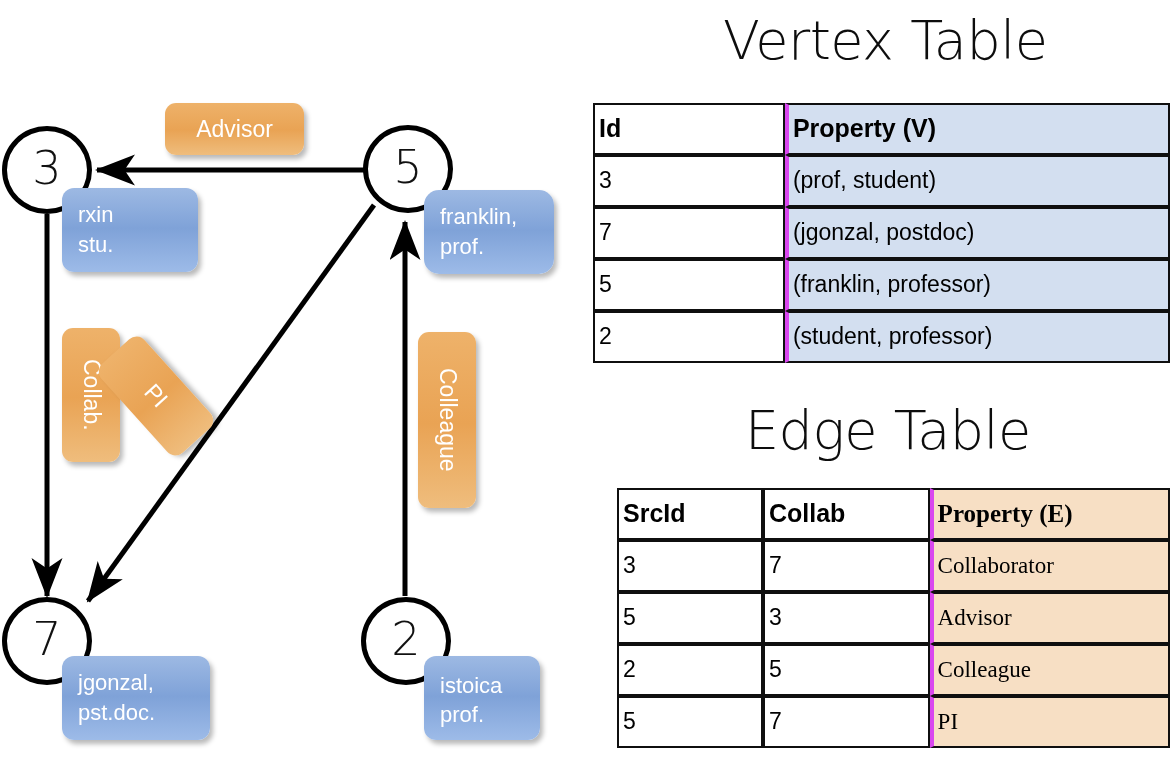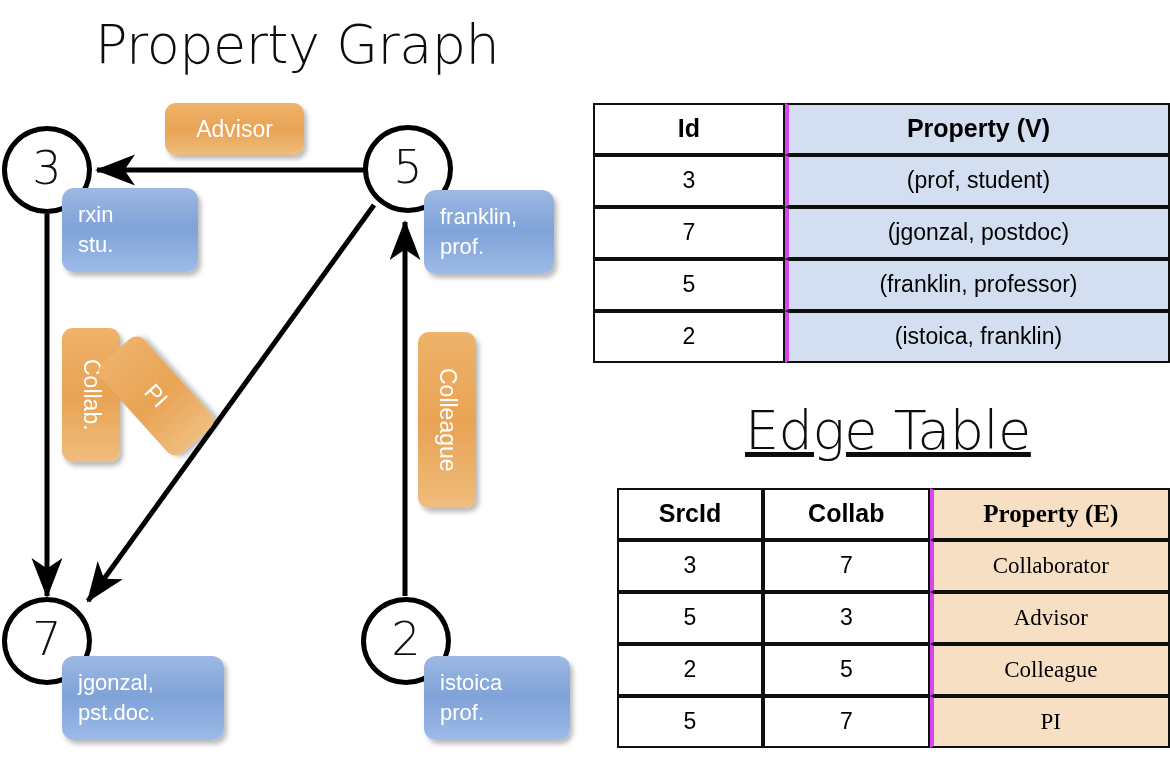--- a/index.html
+++ b/index.html
@@ -13,21 +13,21 @@
     font-family:"DejaVu Sans","Liberation Sans",sans-serif;
     font-weight:300;
     font-size:54px;
     letter-spacing:-0.5px;
     color:#0d0d0d;
     white-space:nowrap;
     line-height:1;
   }
   #title-property-graph{left:95px;top:18px;}
   #title-vertex-table{left:723px;top:14px;}
-  #title-edge-table{left:745px;top:404px;text-decoration:underline;}
+  #title-edge-table{left:745px;top:404px;}
 
   
   #graph{position:absolute;left:0;top:0;width:585px;height:760px;}
   #graph svg{position:absolute;left:0;top:0;}
 
   .node-circle{
     position:absolute;
     border:5px solid #000;
     border-radius:50%;
     background:#fff;
@@ -66,21 +66,21 @@
     display:flex;align-items:center;justify-content:center;
     box-sizing:border-box;
     white-space:nowrap;
   }
   .vert-text{writing-mode:vertical-rl;text-orientation:mixed;}
 
   
   .tbl{position:absolute;border-collapse:separate;border-spacing:0;}
   .tbl td{
     border:2px solid #0f0f0f;
-    text-align:center;
+    text-align:left;
     font-size:23px;
     font-weight:400;
     padding:2px 4px;
     line-height:1.1;
     background:#fff;
   }
   .tbl td.hd{font-weight:bold;font-size:25px;}
   .tbl td.vprop{background:#d3dff0;}
   .tbl td.eprop{background:#f7dfc4;}
   .tbl td.gapleft{border-left:4px solid #d946ef;}
@@ -94,22 +94,22 @@
   #edge-table td{height:44px;}
   #edge-table td.srccol{width:148px;}
   #edge-table td.dstcol{width:170px;}
   #edge-table td.eprop{width:248px;font-family:Liberation Serif, serif;}
 </style>
 </head>
 <body>
 
 <div id="root">
 
-  <div class="big-title" id="title-property-graph">Property Graph</div>
-
+
+  <div class="big-title" id="title-vertex-table">Vertex Table</div>
 
   <div class="big-title" id="title-edge-table">Edge Table</div>
 
   <div id="graph">
 
     <svg width="585" height="760">
       <defs>
         <marker id="ah" markerWidth="9" markerHeight="9" refX="7.6" refY="3.1" orient="auto" markerUnits="strokeWidth">
           <path d="M0,0 L8,3.1 L0,6.2 L2.1,3.1 z" fill="#000"></path>
         </marker>
@@ -138,31 +138,31 @@
 
     <div class="node-circle" style="left:361px;top:597px;width:90px;height:88px;">
       <span>2</span>
     </div>
 
     <div class="prop-box" style="left:62px;top:188px;width:136px;height:84px;">
       <div>rxin</div>
       <div>stu.</div>
     </div>
 
-    <div class="prop-box" style="left:424px;top:190px;width:130px;height:84px;">
+    <div class="prop-box" style="left:424px;top:190px;width:130px;height:84px;border-radius:15px;">
       <div>franklin,</div>
       <div>prof.</div>
     </div>
 
-    <div class="prop-box" style="left:62px;top:656px;width:162px;height:84px;">
+    <div class="prop-box" style="left:62px;top:656px;width:148px;height:84px;">
       <div>jgonzal,</div>
       <div>pst.doc.</div>
     </div>
 
-    <div class="prop-box" style="left:424px;top:656px;width:146px;height:84px;">
+    <div class="prop-box" style="left:424px;top:656px;width:116px;height:84px;justify-content:flex-end;">
       <div>istoica</div>
       <div>prof.</div>
     </div>
 
     <div class="edge-label" style="left:165px;top:103px;width:139px;height:52px;">
       <span>Advisor</span>
     </div>
 
     <div class="edge-label" style="left:62px;top:328px;width:58px;height:134px;">
       <span class="vert-text">Collab.</span>
@@ -190,21 +190,21 @@
     <tr>
       <td class="idcol">7</td>
       <td class="vprop gapleft">(jgonzal, postdoc)</td>
     </tr>
     <tr>
       <td class="idcol">5</td>
       <td class="vprop gapleft">(franklin, professor)</td>
     </tr>
     <tr>
       <td class="idcol">2</td>
-      <td class="vprop gapleft">(istoica, franklin)</td>
+      <td class="vprop gapleft">(student, professor)</td>
     </tr>
   </tbody>
     </table>
 
   <table class="tbl" id="edge-table">
     <tbody>
         <tr>
       <td class="hd srccol">SrcId</td>
       <td class="hd dstcol">Collab</td>
       <td class="hd eprop gapleft">Property (E)</td>

